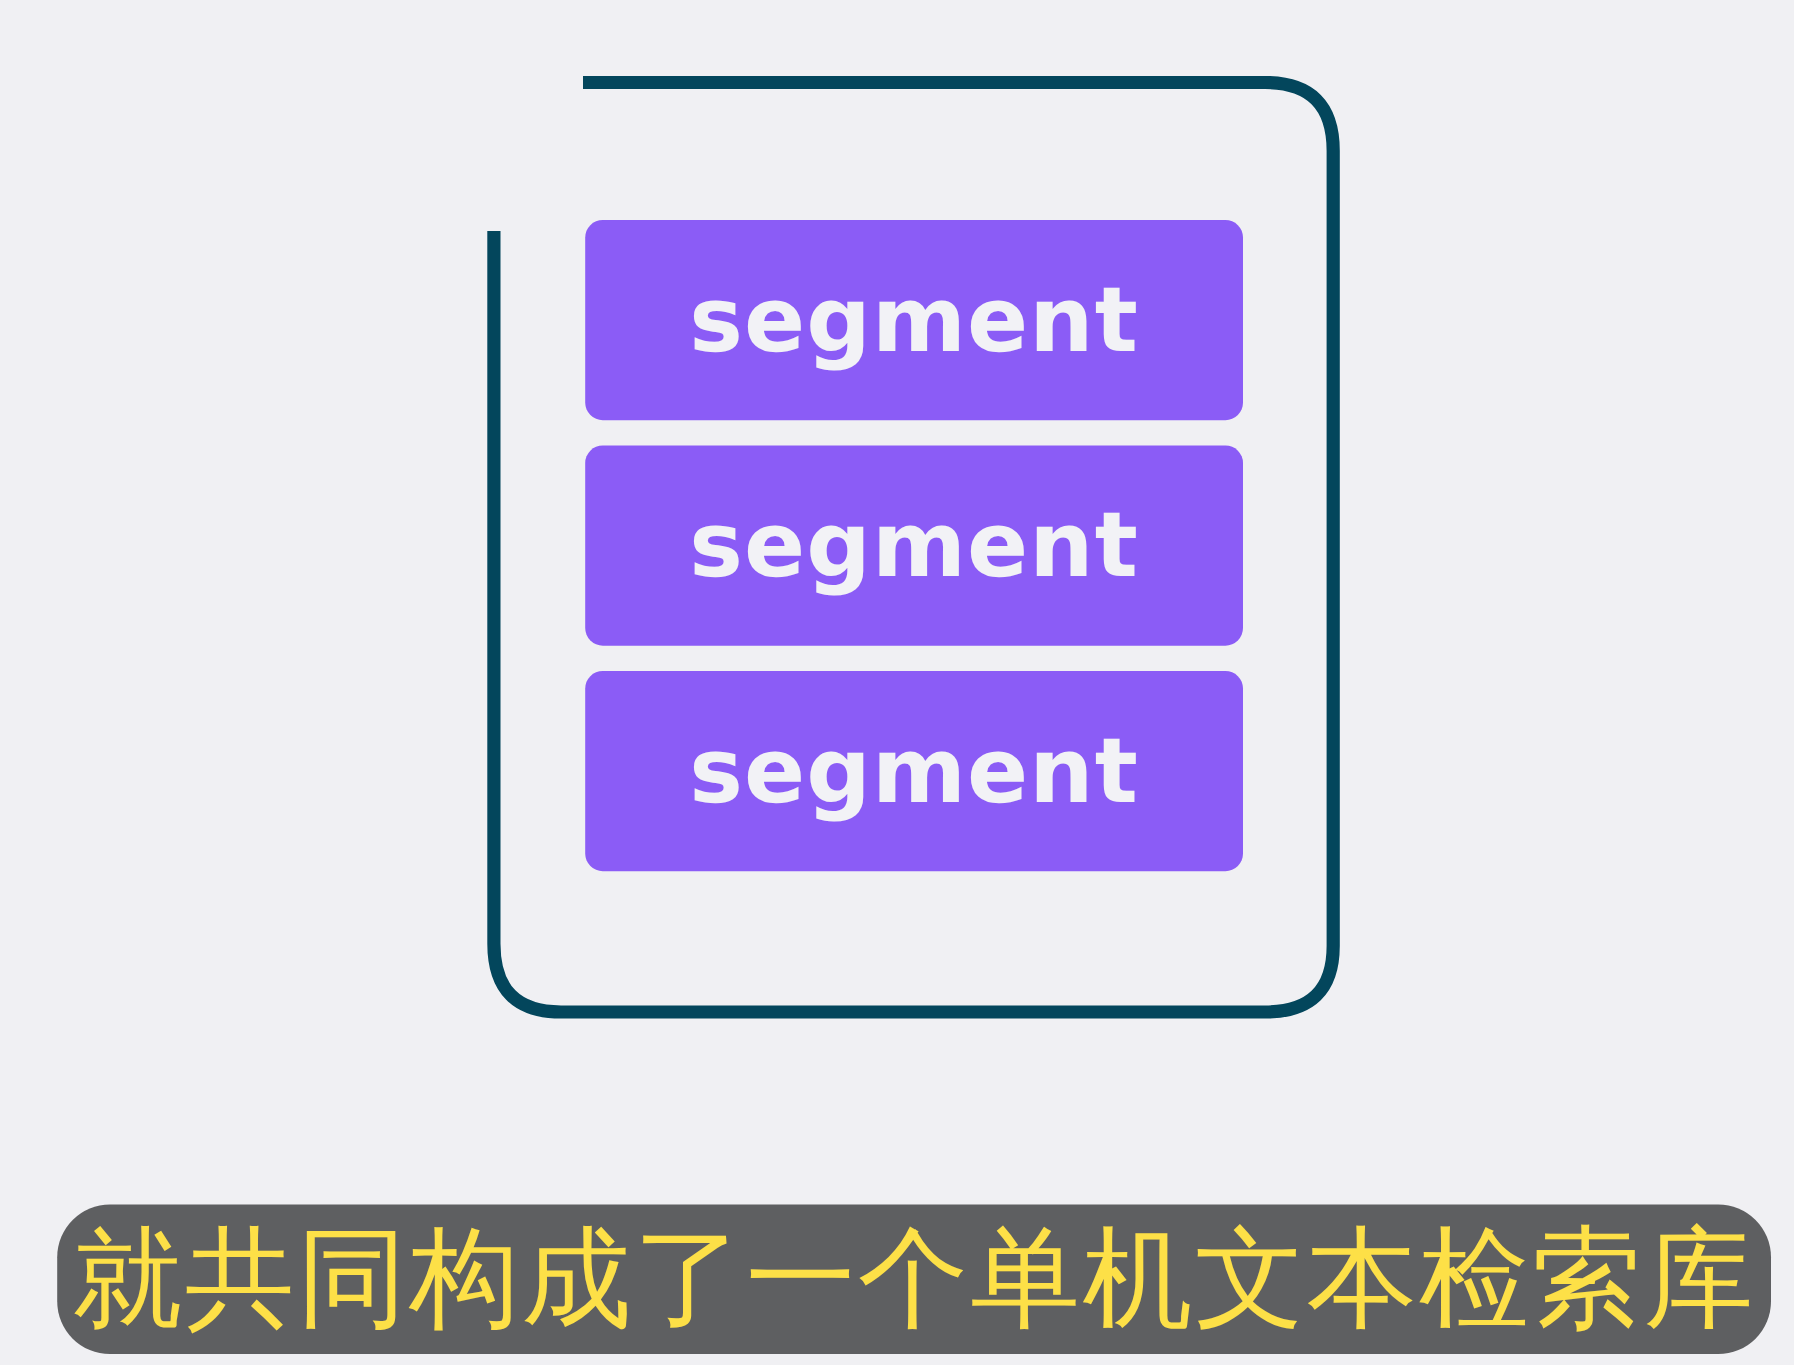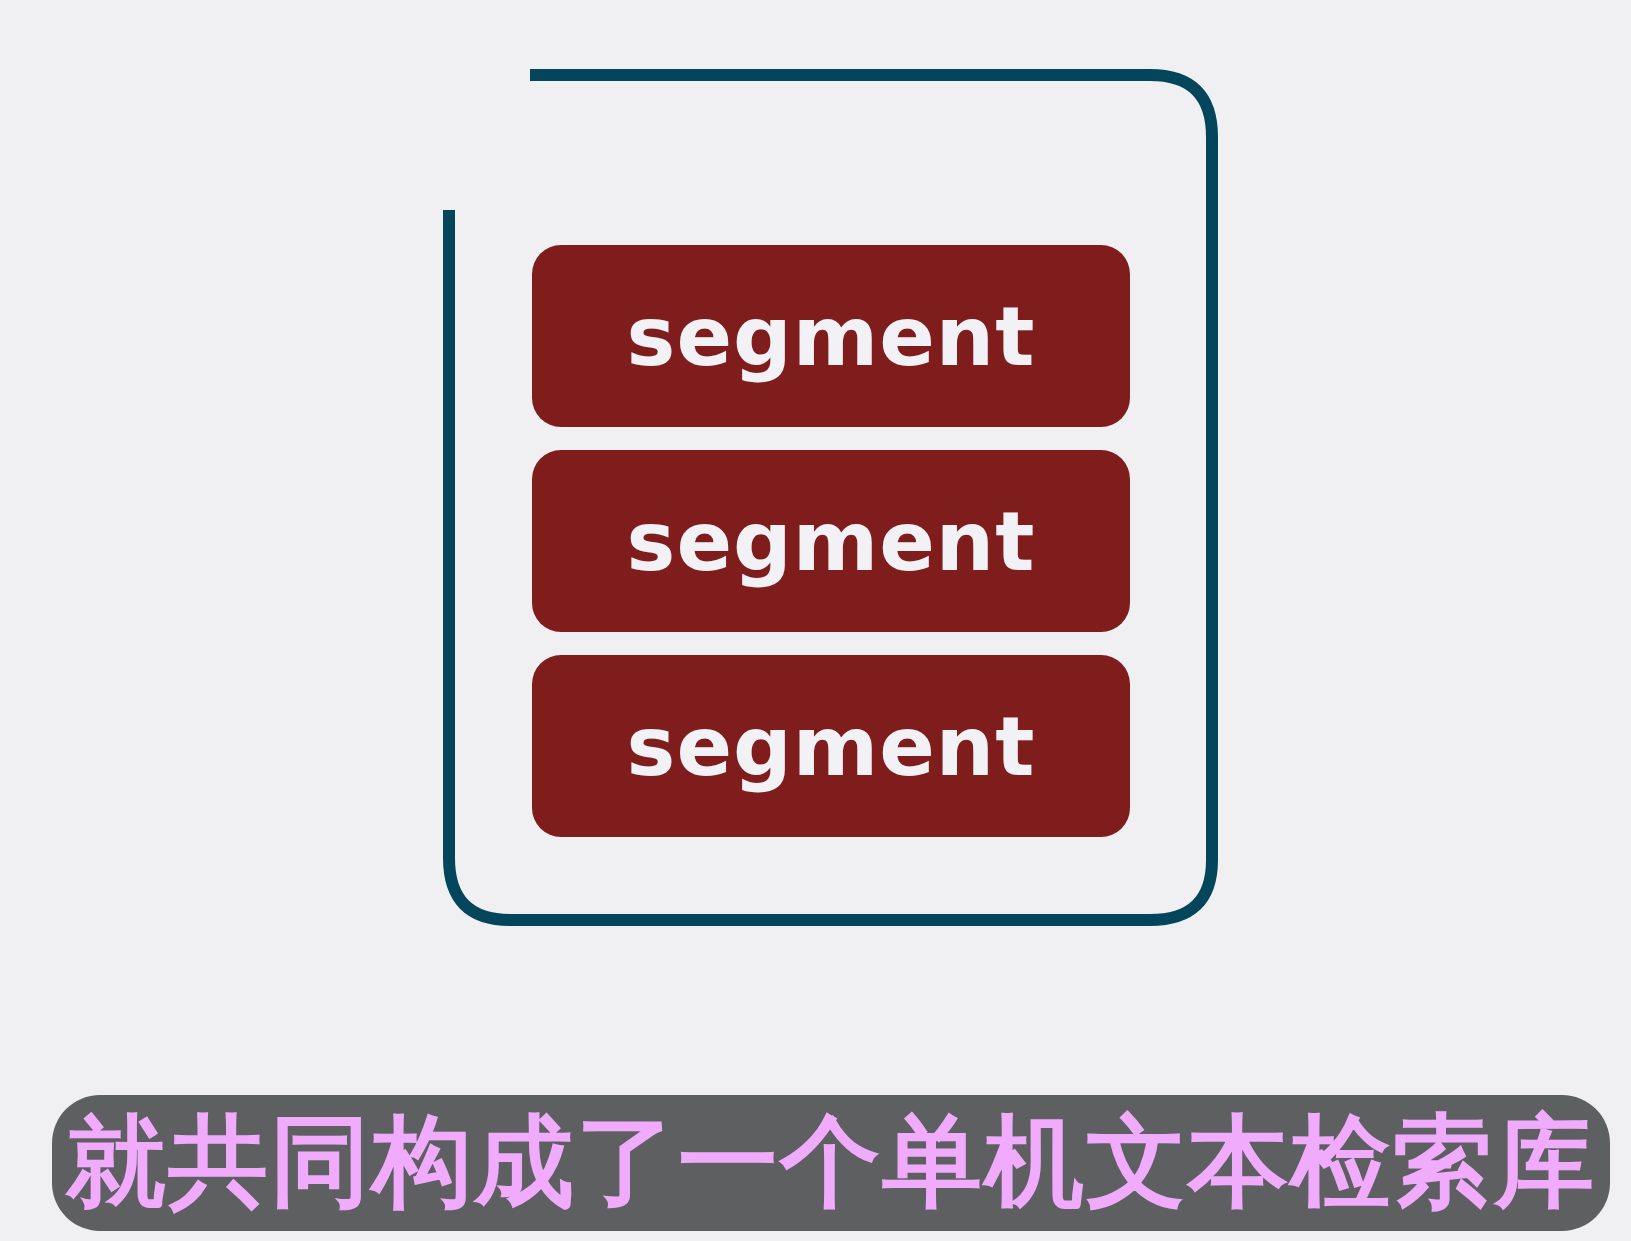--- a/index.html
+++ b/index.html
@@ -4,29 +4,29 @@
 <style>
   html, body { margin:0; padding:0; }
   body {
     width:1631px; height:1241px; position:relative; overflow:hidden;
     background:#f0f0f3;
     font-family:"DejaVu Sans", sans-serif;
   }
   .container-frame { position:absolute; left:0; top:0; width:1631px; height:1241px; }
   .segment {
     position:absolute; left:532px; width:598px; height:182px;
-    background:#7f1d1d; border-radius:29px;
+    background:#8b5cf6; border-radius:16px;
     display:flex; align-items:center; justify-content:center;
-    color:#f2f2f6; font-weight:bold; font-size:82px; letter-spacing:1px;margin-top:45px;
+    color:#f2f2f6; font-weight:bold; font-size:82px; letter-spacing:1px;
   }
   .caption {
     position:absolute; left:52px; top:1095px; width:1558px; height:136px;
     background:#5e5f61; border-radius:48px;
     display:flex; align-items:center; justify-content:center;
-    color:#f0abfc; font-weight:bold; font-size:100px; letter-spacing:2px;
+    color:#fde047; font-weight:normal; font-size:100px; letter-spacing:2px;
   }
 </style>
 </head>
 <body>
 
 <svg class="container-frame" viewBox="0 0 1631 1241" width="1631" height="1241">
   <path d="M 530 75 L 1150 75 Q 1212 75 1212 137 L 1212 860 Q 1212 920 1150 920 L 510 920 Q 449 920 449 858 L 449 210" fill="none" stroke="#03465c" stroke-width="12" stroke-linecap="butt"></path>
 </svg>
 
 <div class="segment" style="top:200px;">

